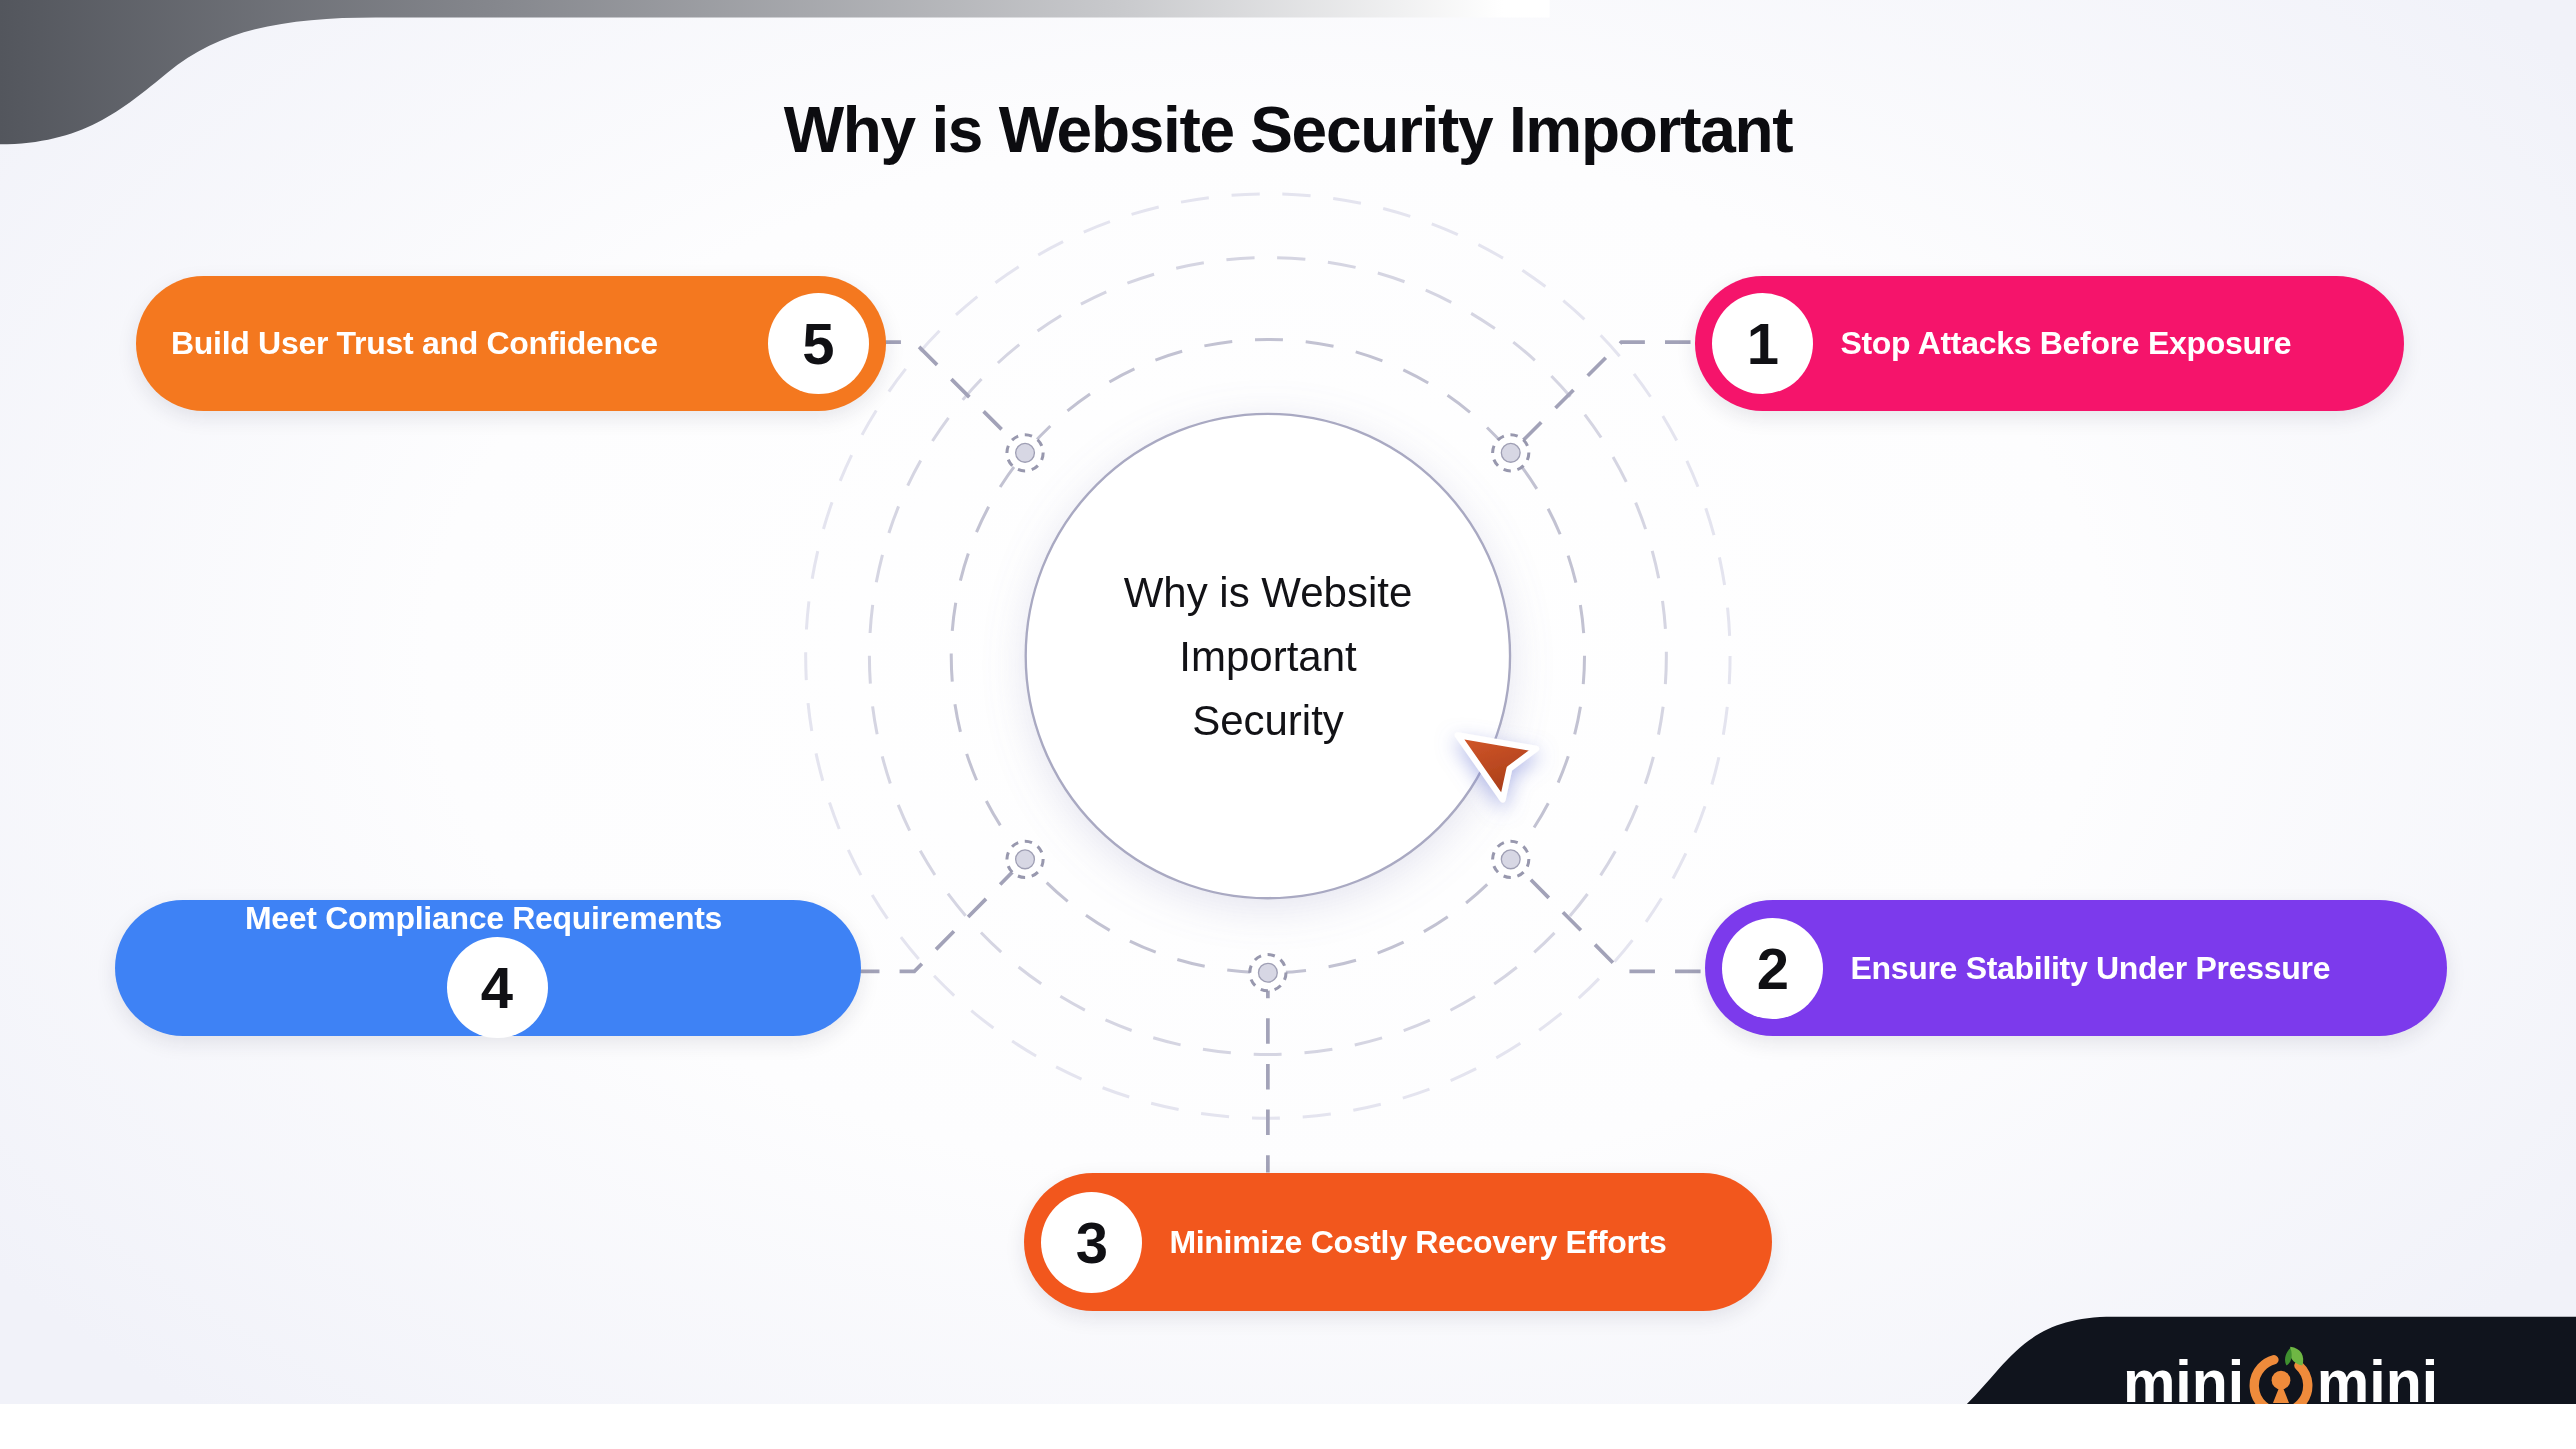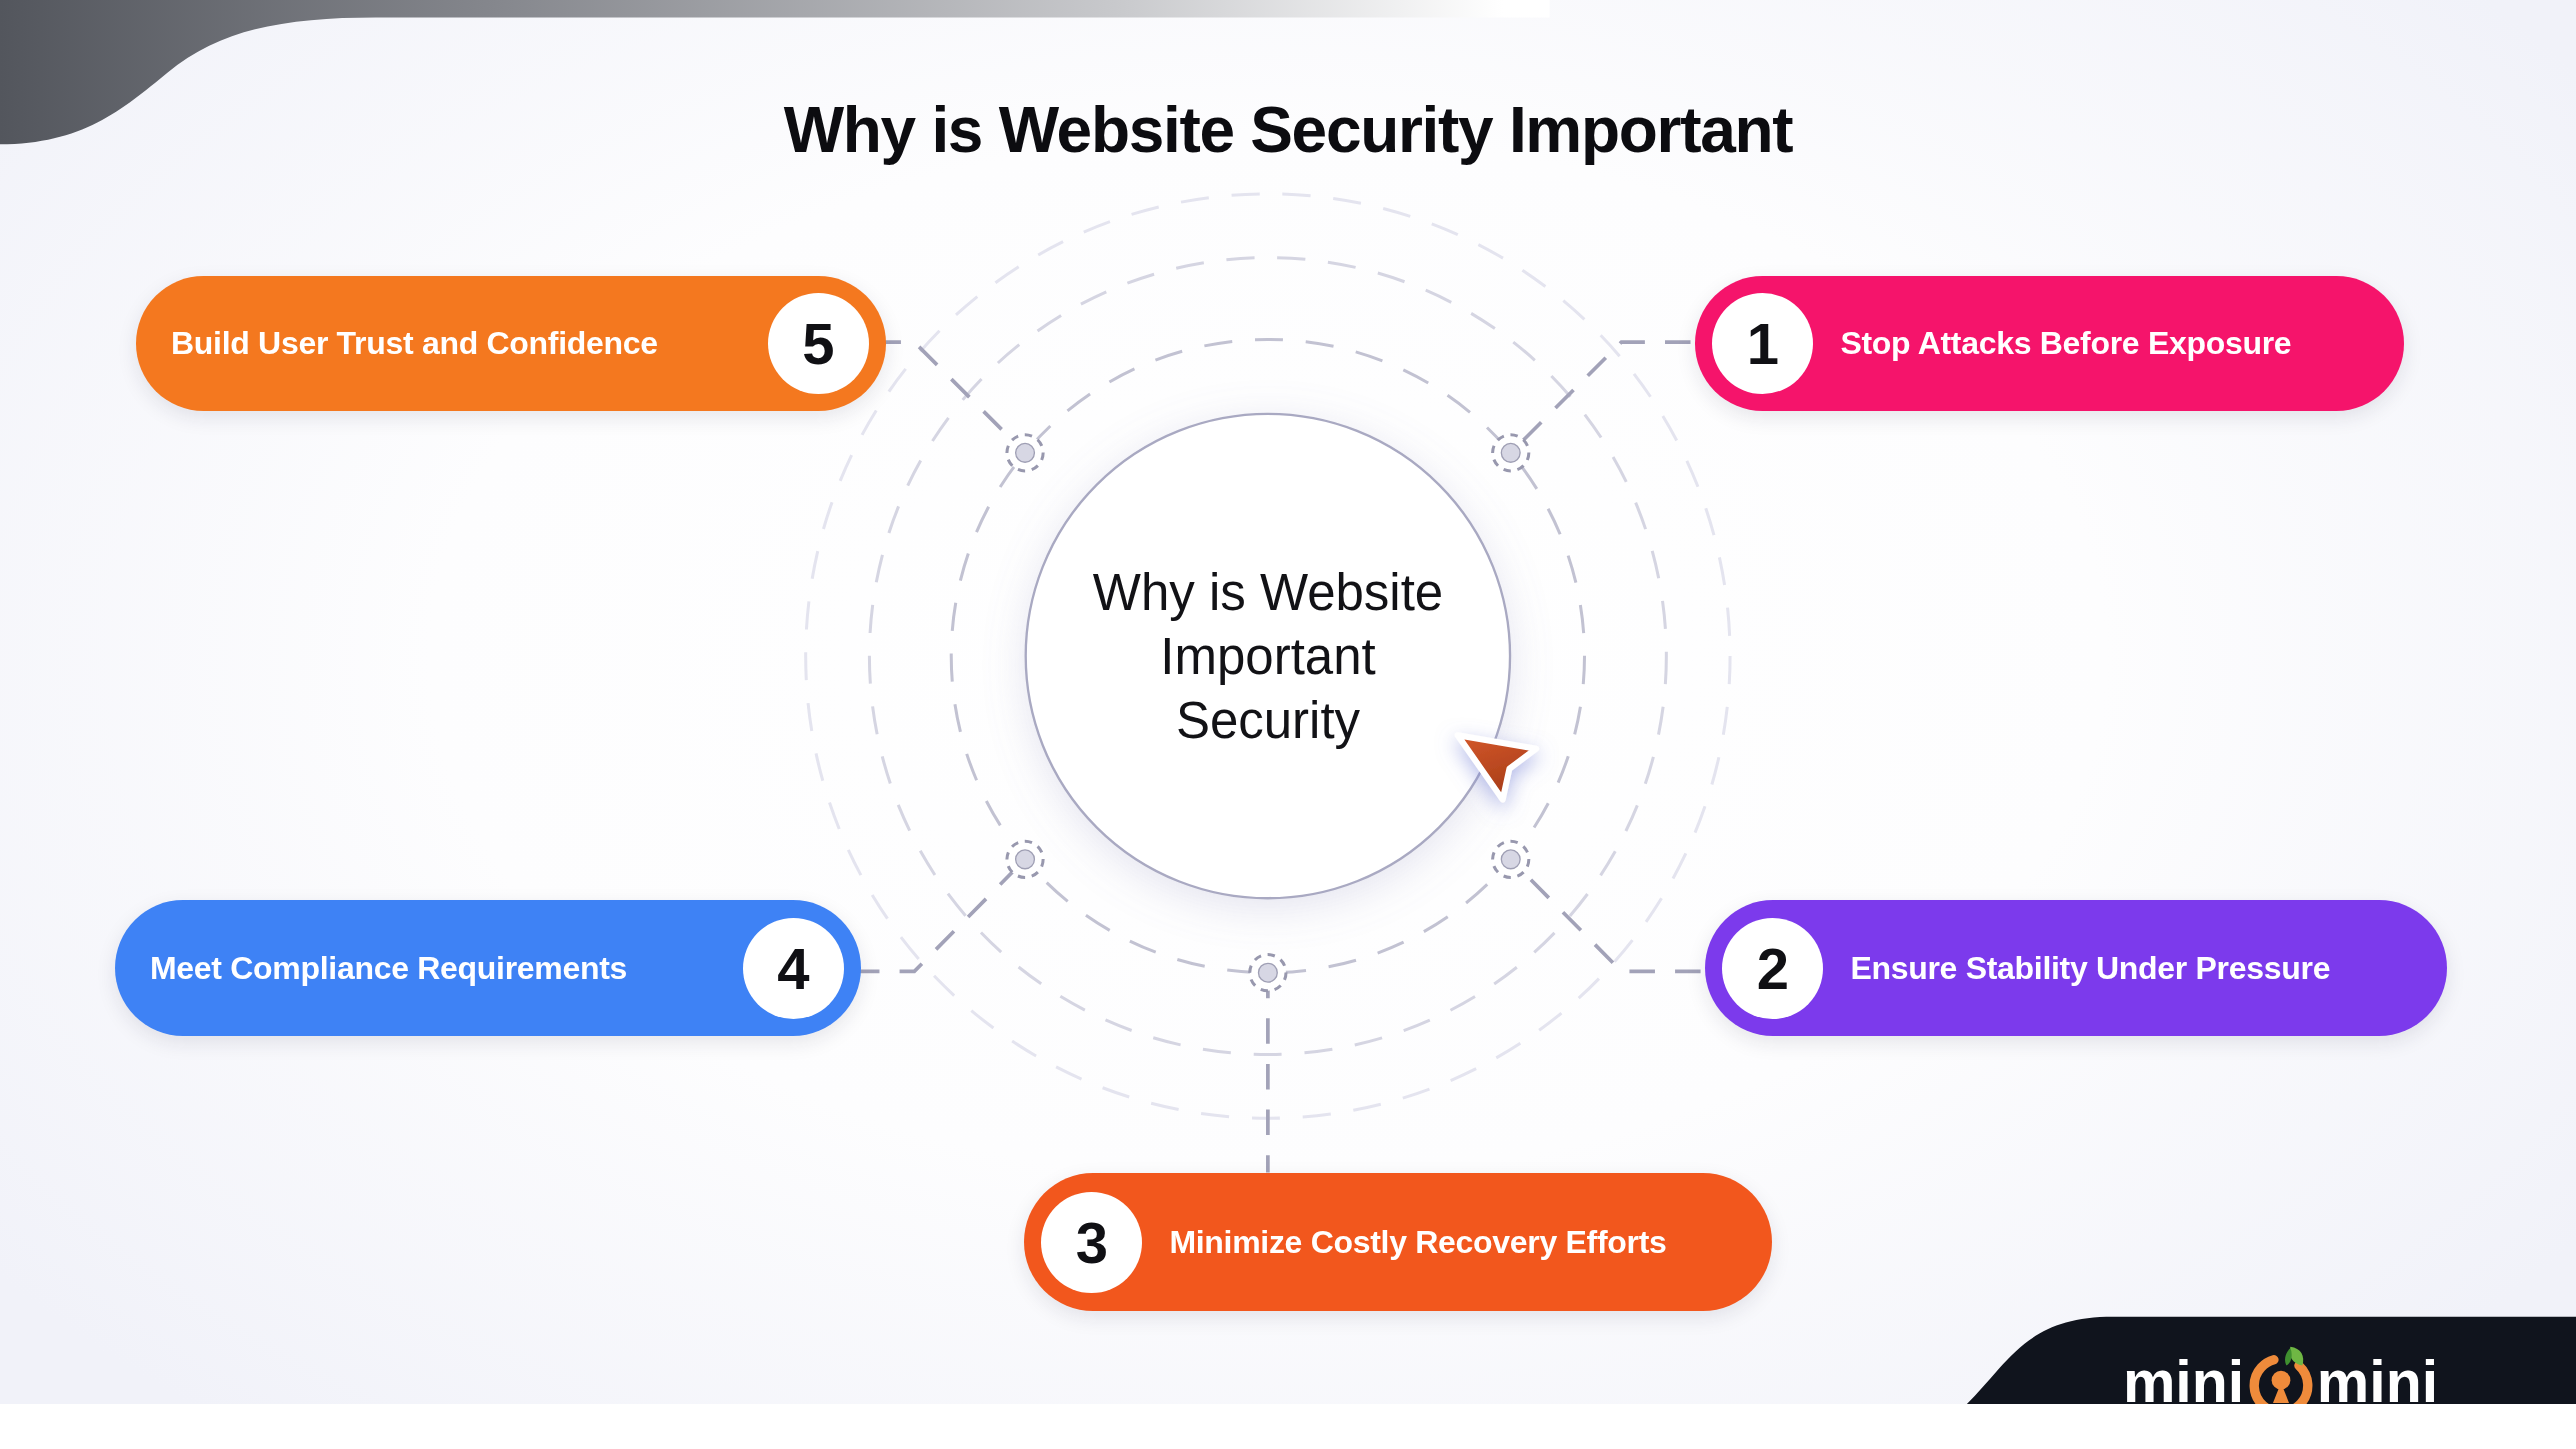--- a/index.html
+++ b/index.html
@@ -10,21 +10,21 @@
     font-family:"Liberation Sans", sans-serif;
   }
   #diagram-svg{position:absolute;left:0;top:0;}
   .page-title{
     position:absolute;left:0;top:93px;width:1878px;left:349px;
     text-align:center;font-size:64px;font-weight:700;color:#0c0c10;
     letter-spacing:-1.3px;
   }
   .center-label{
     position:absolute;left:966px;top:561px;width:604px;
-    text-align:center;font-size:51px;font-weight:500;color:#121216;
+    text-align:center;font-size:42px;font-weight:500;color:#121216;
     line-height:64px;letter-spacing:0px;
   }
   .pill{
     position:absolute;display:flex;align-items:center;
     border-radius:74px;color:#ffffff;
     box-shadow:0 6.7px 20px rgba(30,30,60,0.10);
   }
   .pill .num{
     width:101px;height:101px;border-radius:50%;background:#ffffff;
     color:#101014;font-size:58px;font-weight:700;
@@ -143,21 +143,21 @@
   <div class="pill num-left" id="pill-2" style="background: rgb(124, 58, 236);">
     <div class="num">2</div>
     <div class="lbl">Ensure Stability Under Pressure</div>
   </div>
 
   <div class="pill num-left" id="pill-3" style="background: rgb(242, 87, 29);">
     <div class="num">3</div>
     <div class="lbl">Minimize Costly Recovery Efforts</div>
   </div>
 
-  <div class="pill num-right" id="pill-4" style="background: rgb(62, 130, 245);">
+  <div class="pill num-right" id="pill-4" style="background: rgb(62, 130, 245); flex-direction: column;">
     <div class="lbl">Meet Compliance Requirements</div>
     <div class="num">4</div>
   </div>
 
   <div class="pill num-right" id="pill-5" style="background: rgb(244, 120, 31);">
     <div class="lbl">Build User Trust and Confidence</div>
     <div class="num">5</div>
   </div>
 
   <div class="logo">

